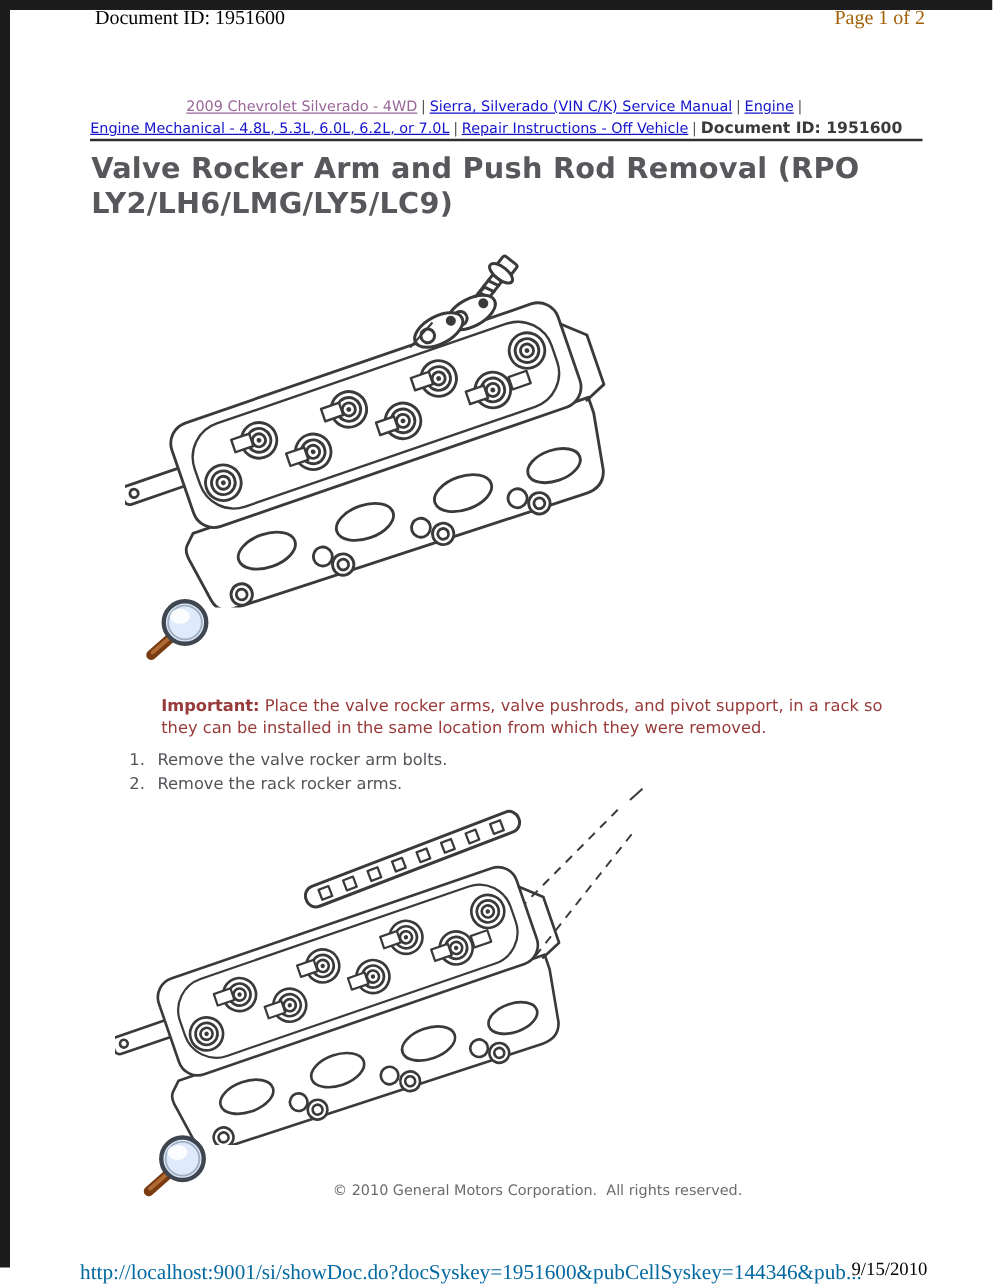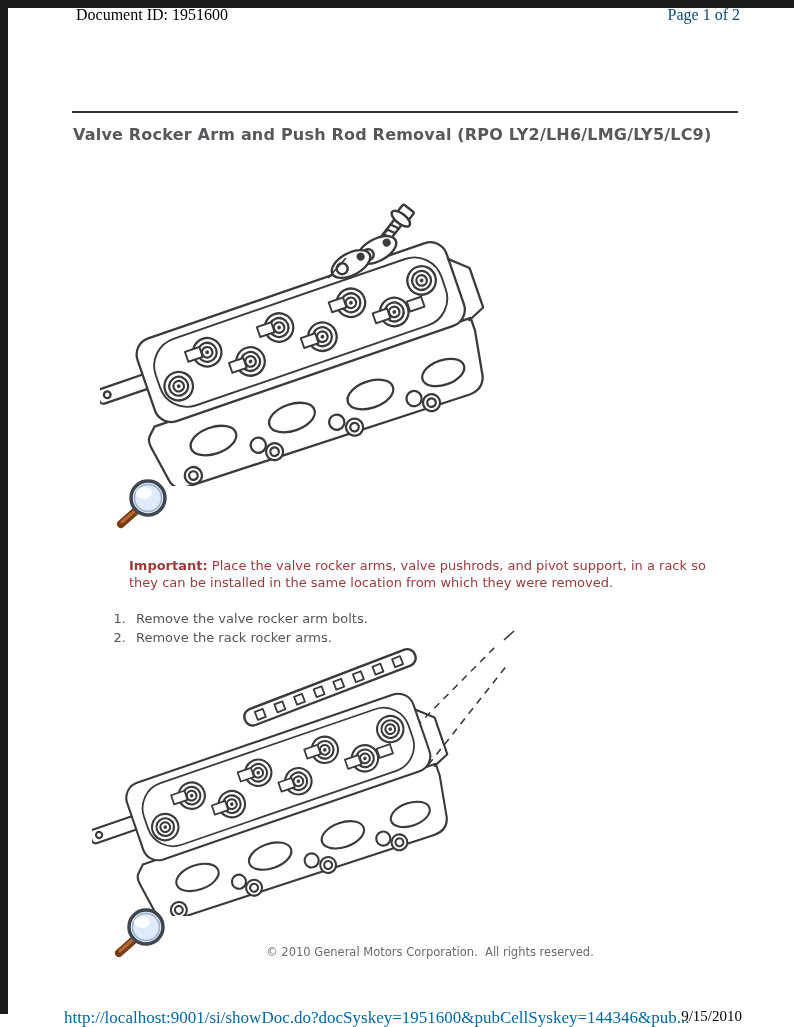--- a/index.html
+++ b/index.html
@@ -4,45 +4,45 @@
 <style>
   html,body{margin:0;padding:0;}
   body{
     width:794px;height:1027px;position:relative;background:#ffffff;
     overflow:hidden;font-family:"DejaVu Sans",sans-serif;color:#54555a;
   }
   .top-edge{position:absolute;left:0;top:0;width:794px;height:8px;background:#1c1c1c;}
   .left-edge{position:absolute;left:0;top:0;width:8px;height:1014px;background:#1c1c1c;}
 
   .hdr-doc{position:absolute;left:76px;top:6px;font-family:"Liberation Serif",serif;font-size:16px;color:#000;}
-  .hdr-page{position:absolute;right:54px;top:6px;font-family:"Liberation Serif",serif;font-size:16px;color:#0c4a6e;}
+  .hdr-page{position:absolute;right:54px;top:6px;font-family:"Liberation Serif",serif;font-size:16px;color:#a16207;}
 
   .crumbs{position:absolute;left:40px;top:78px;width:714px;text-align:center;
           font-size:11.5px;line-height:15.5px;color:#444;}
   .crumbs a{text-decoration:underline;cursor:pointer;}
   a.blue{color:#1414cc;}
   a.visited{color:#996699;}
   .sep{color:#555;padding:0 3px;}
   .crumb-docid{color:#3a3a3c;font-weight:bold;font-size:12.5px;}
 
   .rule{position:absolute;left:72px;top:111px;width:666px;border-top:2px solid #2e2e2e;}
 
   .title{position:absolute;left:73px;top:121px;width:640px;
-         font-size:16px;font-weight:bold;color:#57585c;line-height:28px;letter-spacing:.2px;}
+         font-size:23px;font-weight:bold;color:#57585c;line-height:28px;letter-spacing:.2px;}
 
   .fig1{position:absolute;left:100px;top:194px;}
   .fig2{position:absolute;left:92px;top:626px;}
   .mag1{position:absolute;left:112px;top:477px;cursor:pointer;}
   .mag2{position:absolute;left:110px;top:906px;cursor:pointer;}
 
   .important{position:absolute;left:117px;top:545px;width:600px;
              font-size:13px;line-height:17px;color:#983b3b;}
   .important .lbl{font-weight:bold;}
 
-  .steps{position:absolute;left:90px;top:595px;margin:16px;padding-left:24px;
+  .steps{position:absolute;left:90px;top:595px;margin:6px;padding-left:24px;
          font-size:13px;line-height:15.5px;color:#54555a;}
   .steps li{margin:0 0 3px 0;padding-left:6px;}
 
   .copyright{position:absolute;left:8px;top:945px;width:786px;text-align:center;
              font-size:11.5px;color:#6b6b6e;white-space:pre-wrap;margin-left:29px;}
 
   .ftr-url{position:absolute;left:64px;top:1008px;font-family:"Liberation Serif",serif;font-size:17px;color:#0369a1;}
   .ftr-date{position:absolute;right:52px;top:1008px;font-family:"Liberation Serif",serif;font-size:15px;color:#000;}
 
   svg .ln{stroke:#3a3a3a;fill:#ffffff;stroke-width:2.4;stroke-linejoin:round;stroke-linecap:round;}
@@ -53,20 +53,22 @@
 </head>
 <body>
 
 <div class="top-edge"></div>
 <div class="left-edge"></div>
 
 <div class="hdr-doc">Document ID: 1951600</div>
 <div class="hdr-page">Page 1 of 2</div>
 
 <div class="crumbs">
+  <div><a class="visited">2009 Chevrolet Silverado - 4WD</a><span class="sep">|</span><a class="blue">Sierra, Silverado (VIN C/K) Service Manual</a><span class="sep">|</span><a class="blue">Engine</a><span class="sep">|</span></div>
+  <div><a class="blue">Engine Mechanical - 4.8L, 5.3L, 6.0L, 6.2L, or 7.0L</a><span class="sep">|</span><a class="blue">Repair Instructions - Off Vehicle</a><span class="sep">|</span><span class="crumb-docid">Document ID: 1951600</span></div>
 </div>
 
 <div class="rule"></div>
 
 <h1 class="title" style="margin:0;">Valve Rocker Arm and Push Rod Removal (RPO LY2/LH6/LMG/LY5/LC9)</h1>
 
 <svg class="fig1" width="420" height="292" viewBox="0 0 420 292">
   <g class="ln" transform="translate(32 150) rotate(-19) scale(0.95)">
     <rect x="-52" y="34" width="58" height="16" rx="5"></rect>
     <circle cx="-42" cy="42" r="3.5"></circle>

